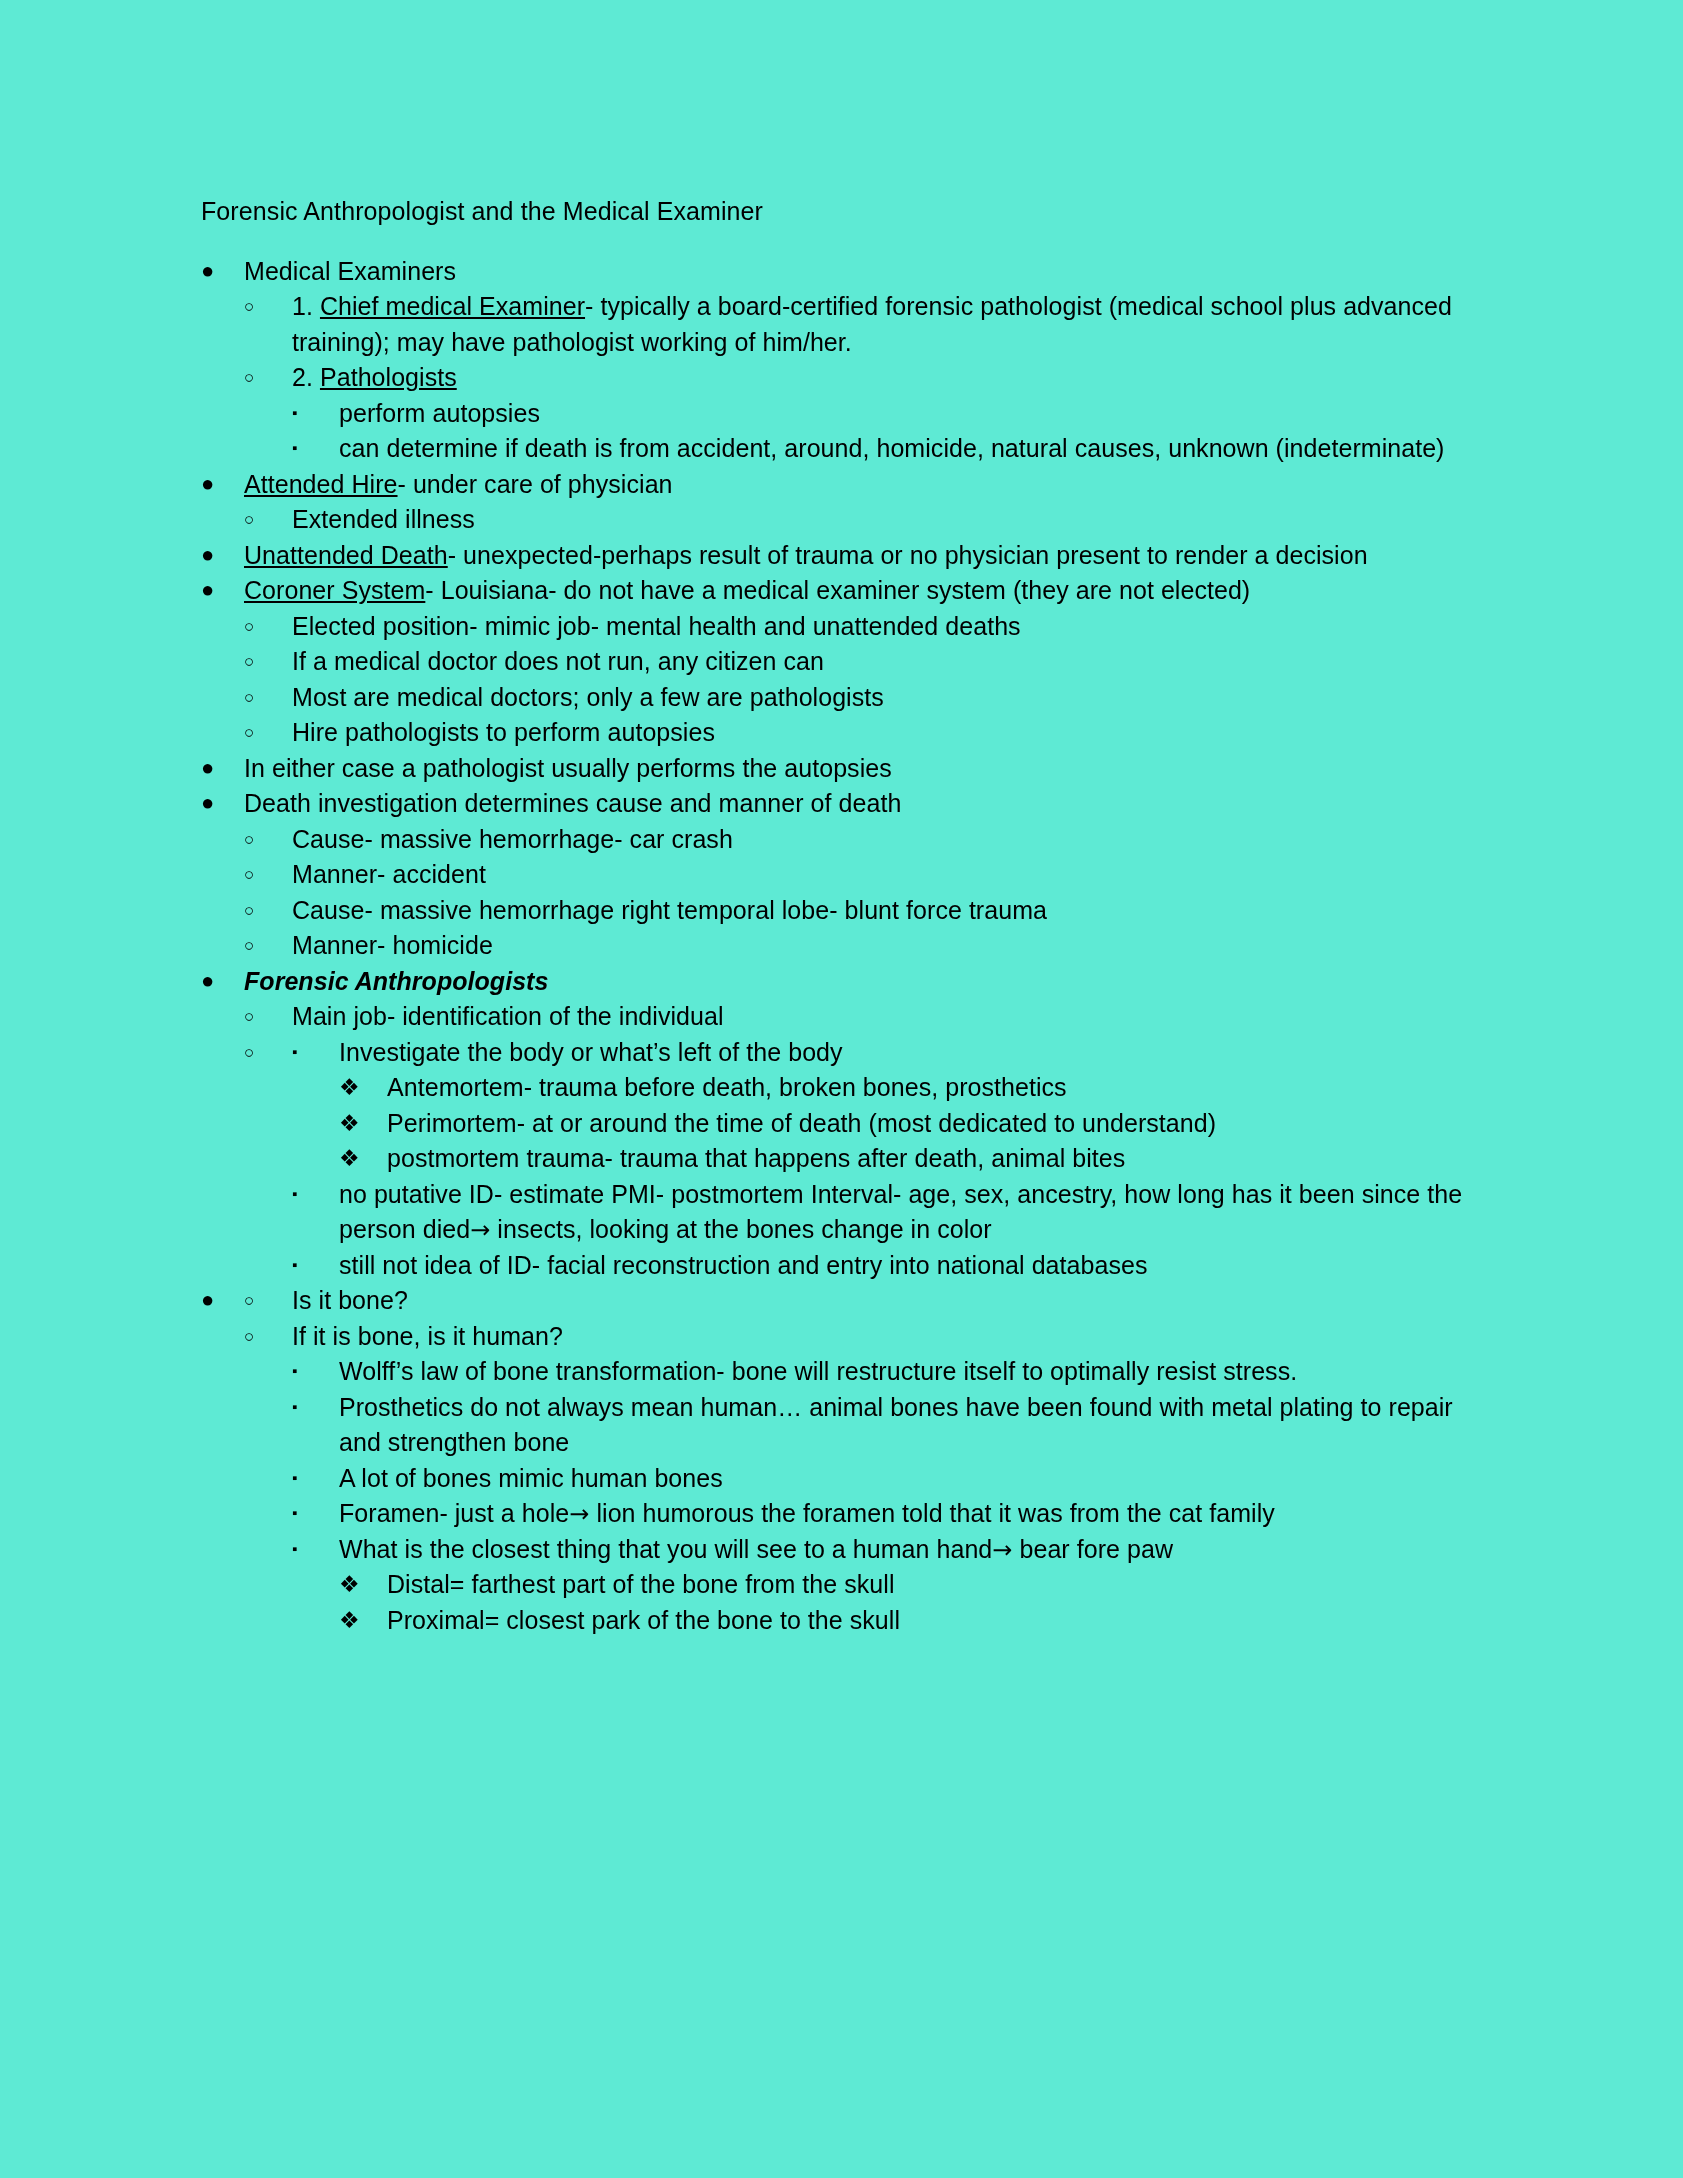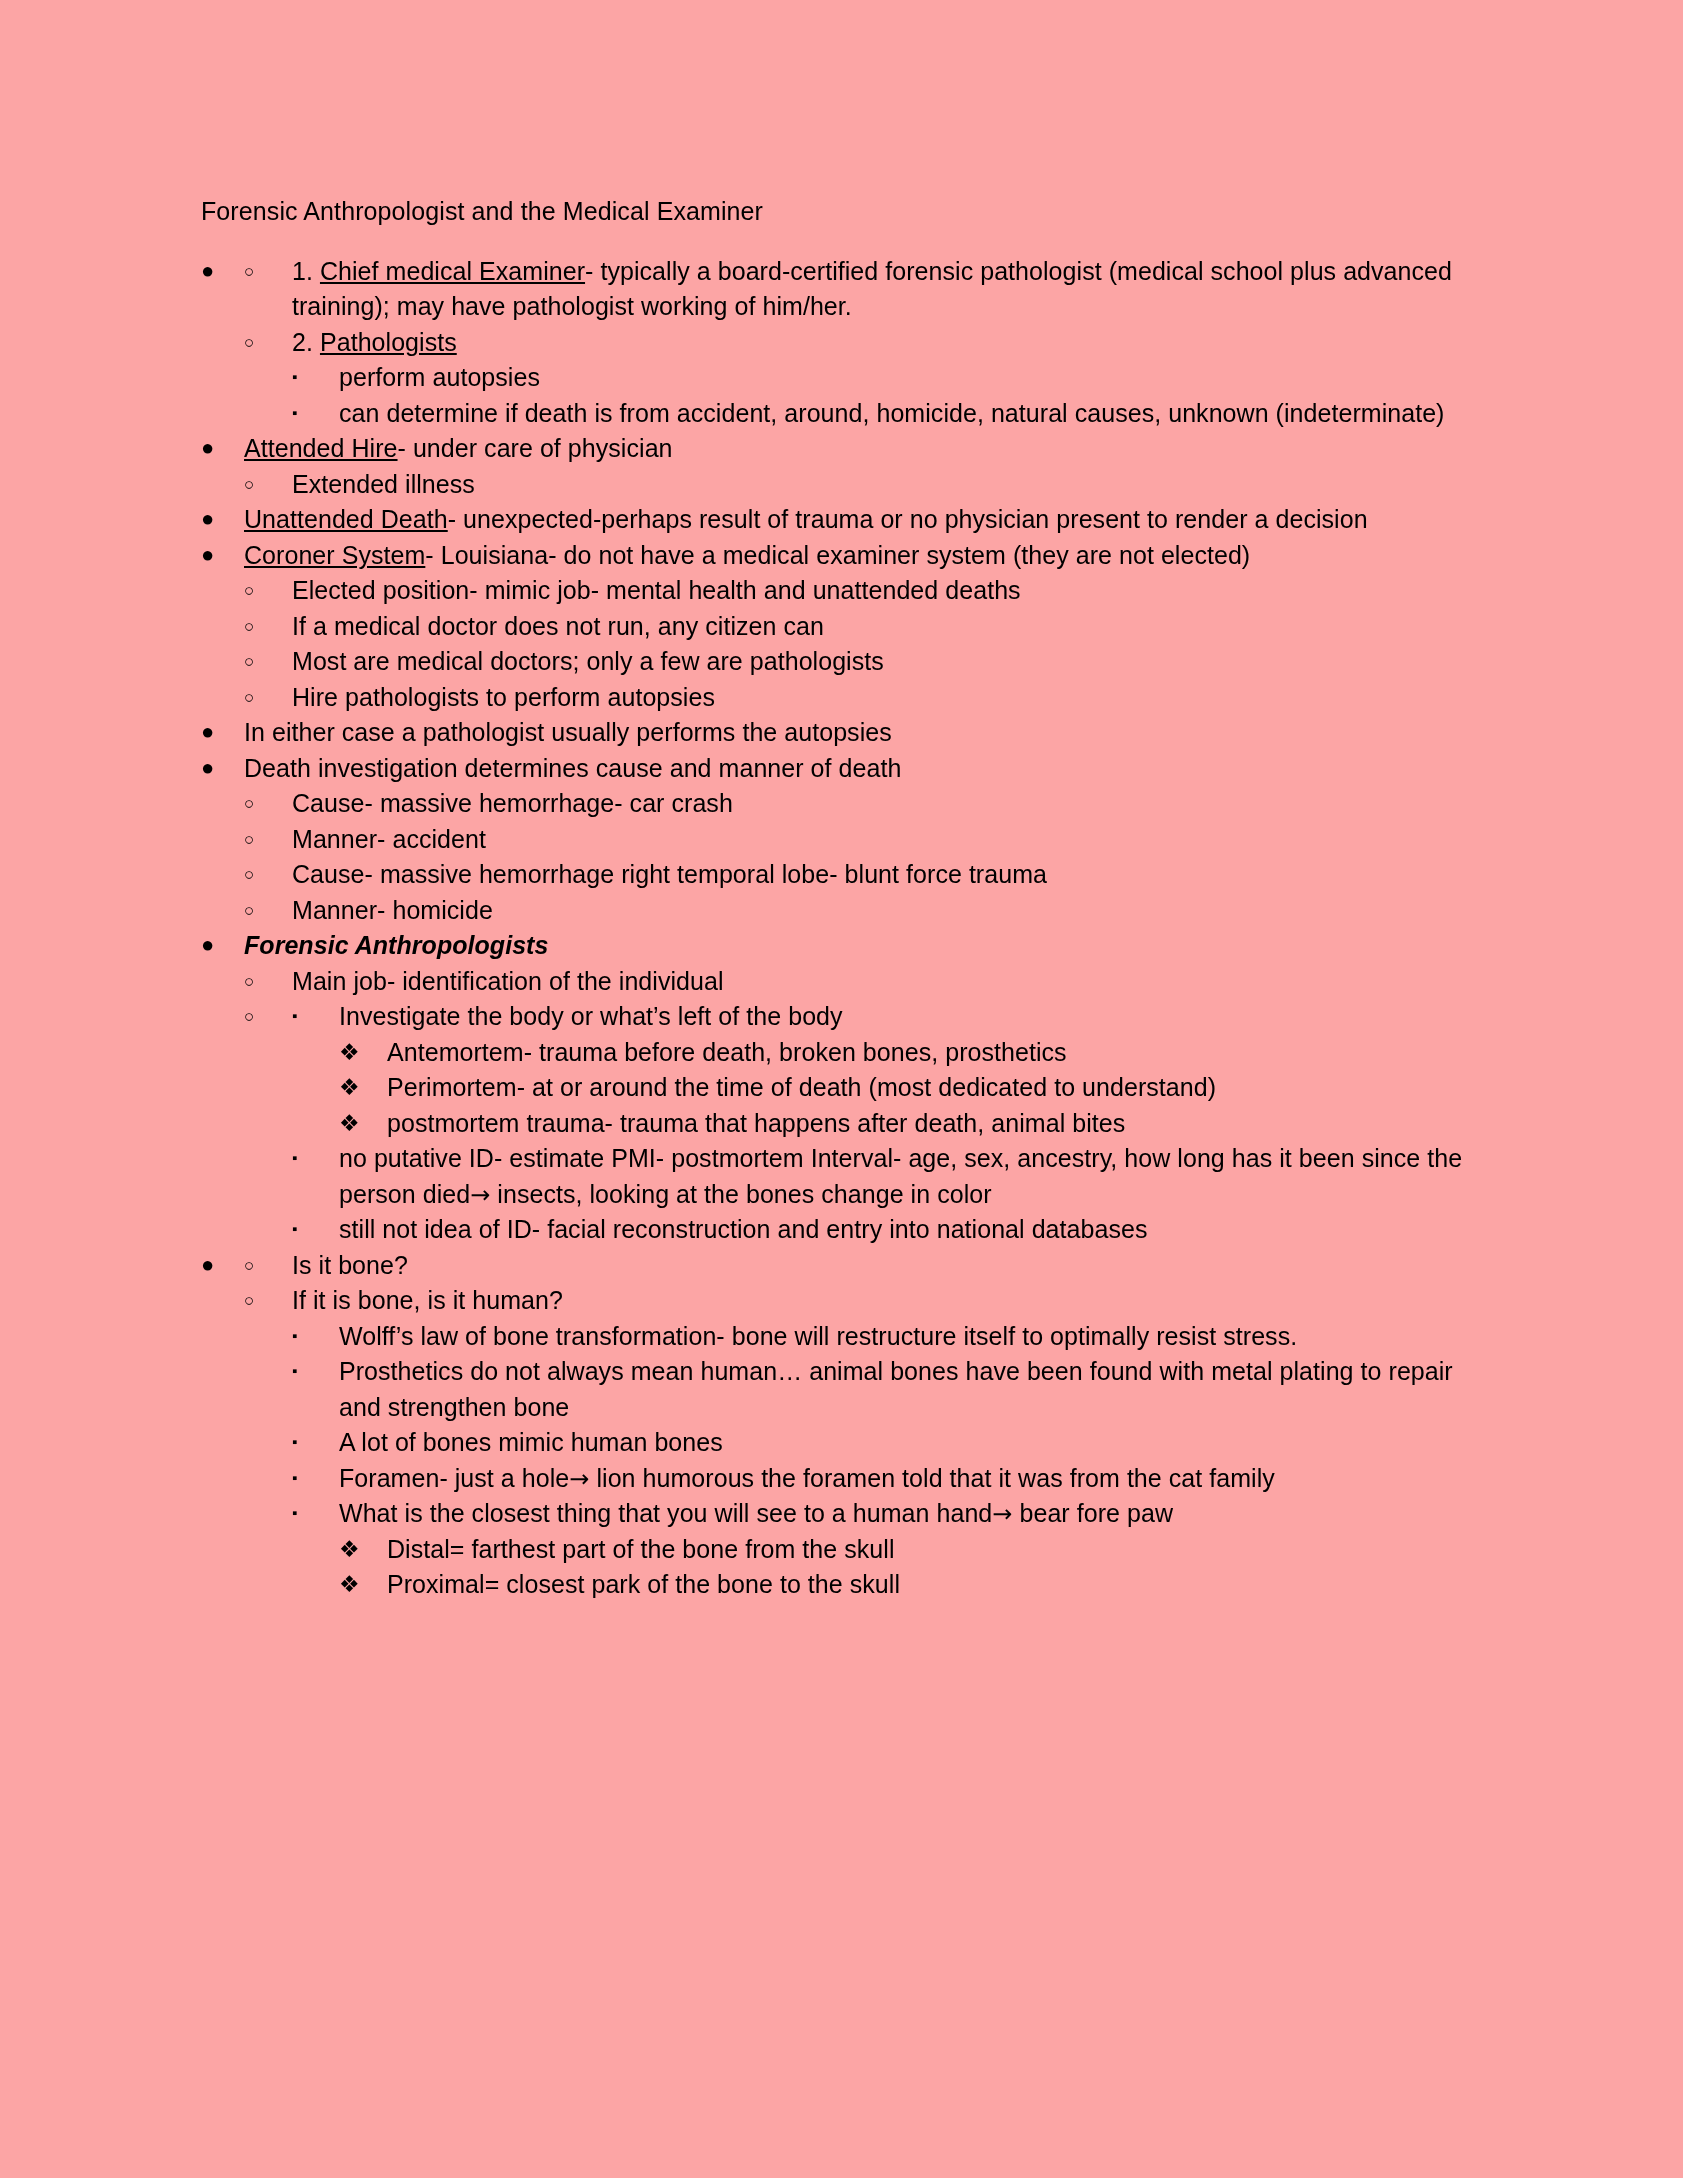--- a/index.html
+++ b/index.html
@@ -3,21 +3,21 @@
 <meta charset="utf-8">
 <style>
   html, body {
     margin: 0;
     padding: 0;
     background: #ffffff;
   }
   .page {
     width: 1683px;
     height: 2178px;
-    background: #fca5a5;
+    background: #5eead4;
     position: relative;
     font-family: "Liberation Sans", sans-serif;
     color: #000000;
     overflow: hidden;
   }
   .content {
     position: absolute;
     left: 201px;
     top: 194px;
     width: 1287px;
@@ -94,20 +94,21 @@
 </head>
 <body>
 
 <div class="page">
   <div class="content">
     <div class="doc-title">Forensic Anthropologist and the Medical Examiner</div>
     <div id="outline-root">
         <ul class="lvl l1">
           <li class="item">
             <span class="bul">●</span>
+            <span class="txt"><span>Medical Examiners</span></span>
             <ul class="lvl l2">
               <li class="item">
                 <span class="bul">○</span>
                 <span class="txt"><span>1. </span><span class="u">Chief medical Examiner</span><span>- typically a board-certified forensic pathologist (medical school plus advanced training); may have pathologist working of him/her.</span></span>
               </li>
               <li class="item">
                 <span class="bul">○</span>
                 <span class="txt"><span>2. </span><span class="u">Pathologists</span></span>
                 <ul class="lvl l3">
                   <li class="item">

